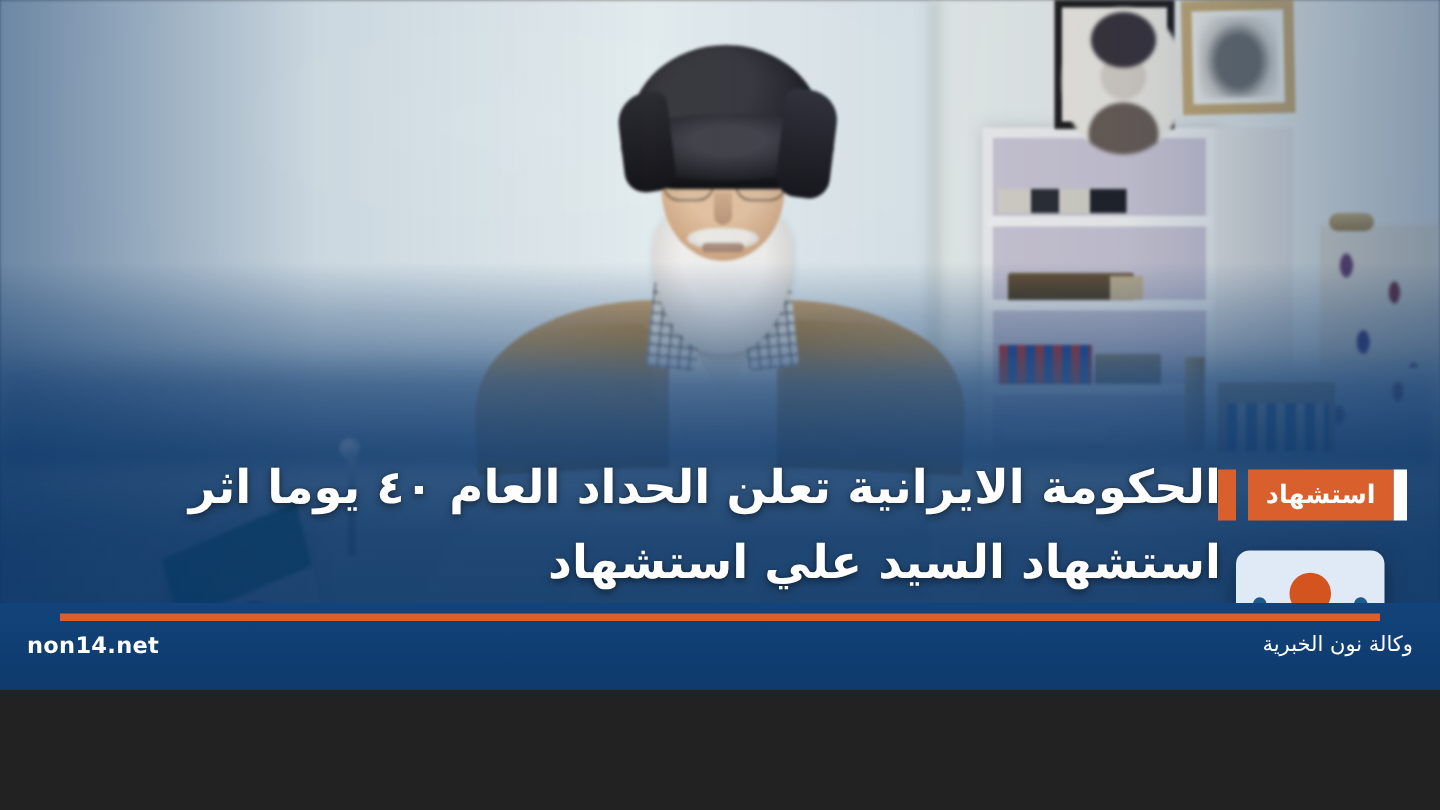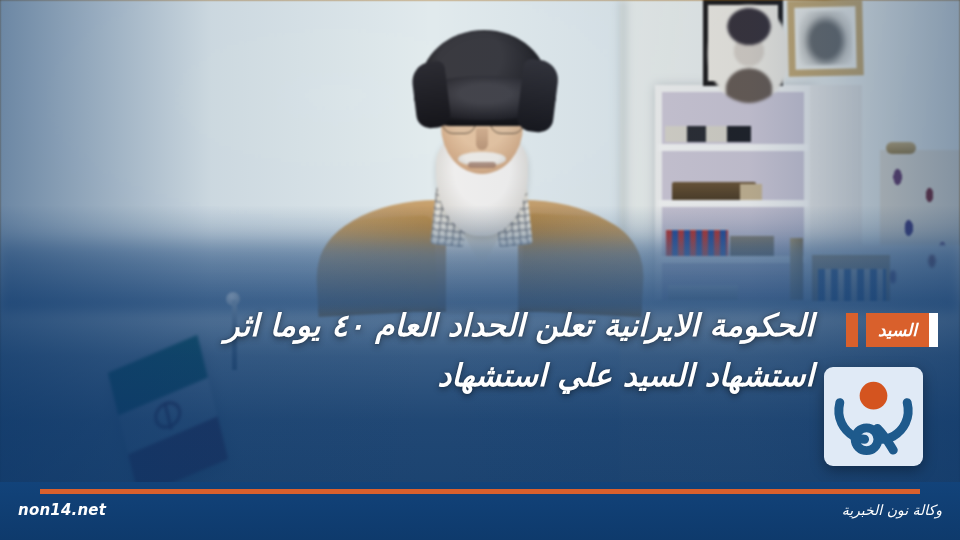--- a/index.html
+++ b/index.html
@@ -4,26 +4,25 @@
 <title>non14 news card</title>
 <style>
   html, body {
     margin: 0;
     padding: 0;
     background: #222;
   }
   #stage {
     position: relative;
     width: 960px;
-    height: 540px;
+    height: 460px;
     overflow: hidden;
     font-family: "DejaVu Sans", "Liberation Sans", sans-serif;
-    background: #a16207;
+    background: #737373;
     user-select: none;
-    font-style: italic;
   }
 
   
   .photo {
     position: absolute;
     inset: 0;
     overflow: hidden;
   }
   
   .wall {
@@ -515,21 +514,21 @@
   <div class="tint-top"></div>
   <div class="tint-side"></div>
 
   <div class="headline">
     <span class="l1">الحكومة الايرانية تعلن الحداد العام ٤٠ يوما اثر</span>
     <span class="l2">استشهاد السيد علي استشهاد</span>
   </div>
 
   <div class="badge-wrap">
     <div class="badge-bar-white"></div>
-    <div class="badge-main">السيد</div>
+    <div class="badge-main">استشهاد</div>
     <div class="badge-gap"></div>
     <div class="badge-tab"></div>
   </div>
 
   <div class="logo">
     <svg viewBox="0 0 100 100" aria-hidden="true">
       <g>
         <circle cx="50" cy="29" r="14" fill="#d4541f"></circle>
         <path d="M16 36 C12 52 20 64 30 70 C34 72 38 73 41 73" fill="none" stroke="#1e5a8c" stroke-width="9" stroke-linecap="round"></path>
         <path d="M84 36 C88 52 80 64 70 70 C66 72 62 73 59 73" fill="none" stroke="#1e5a8c" stroke-width="9" stroke-linecap="round"></path>

